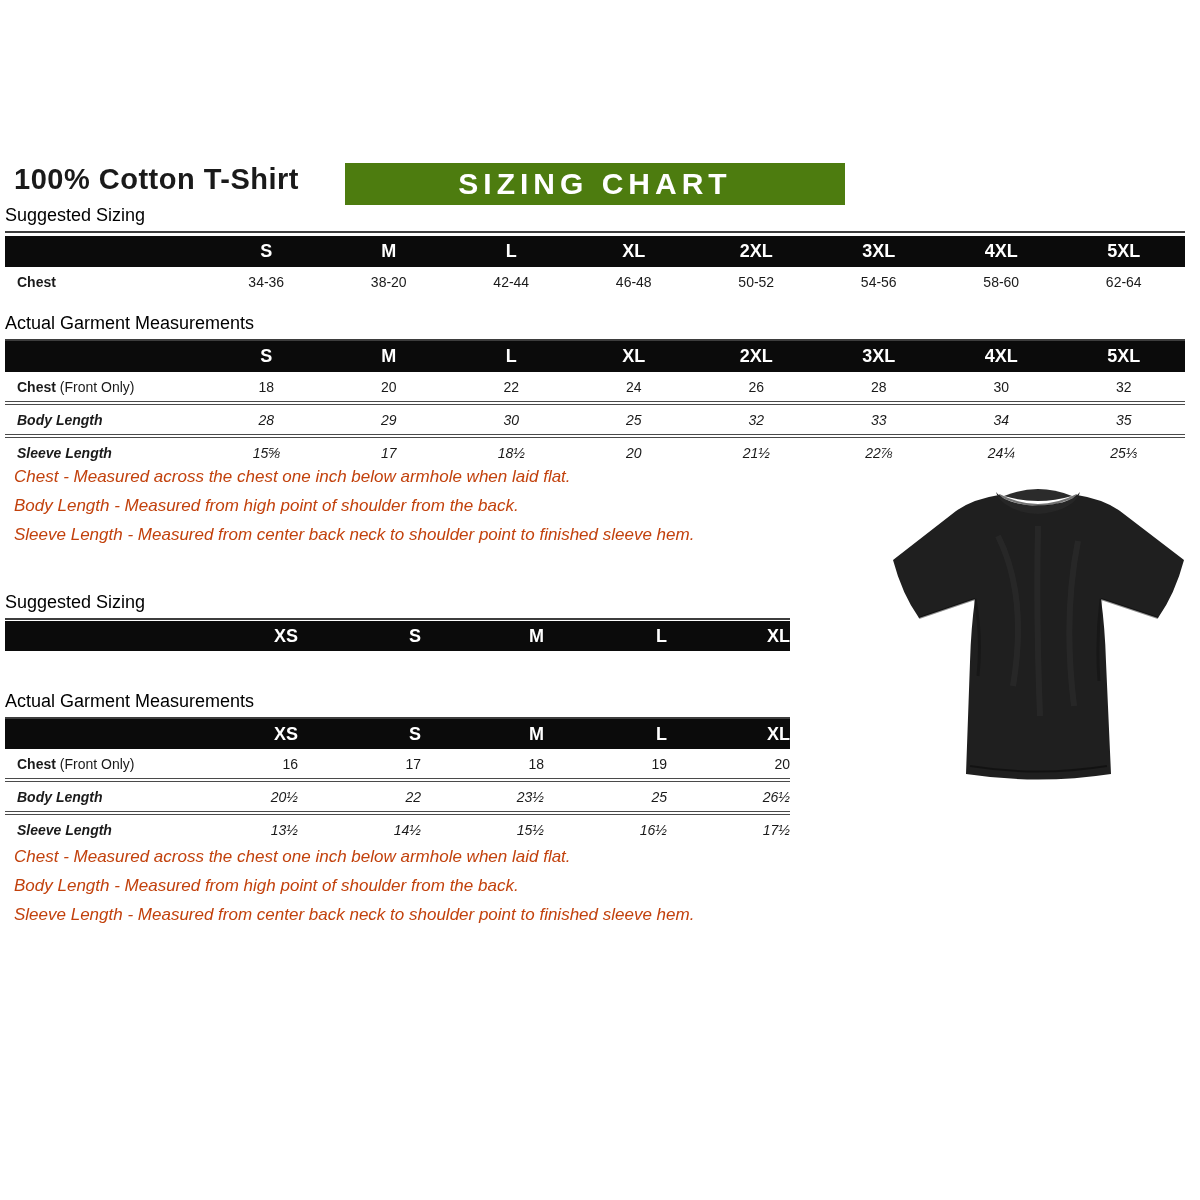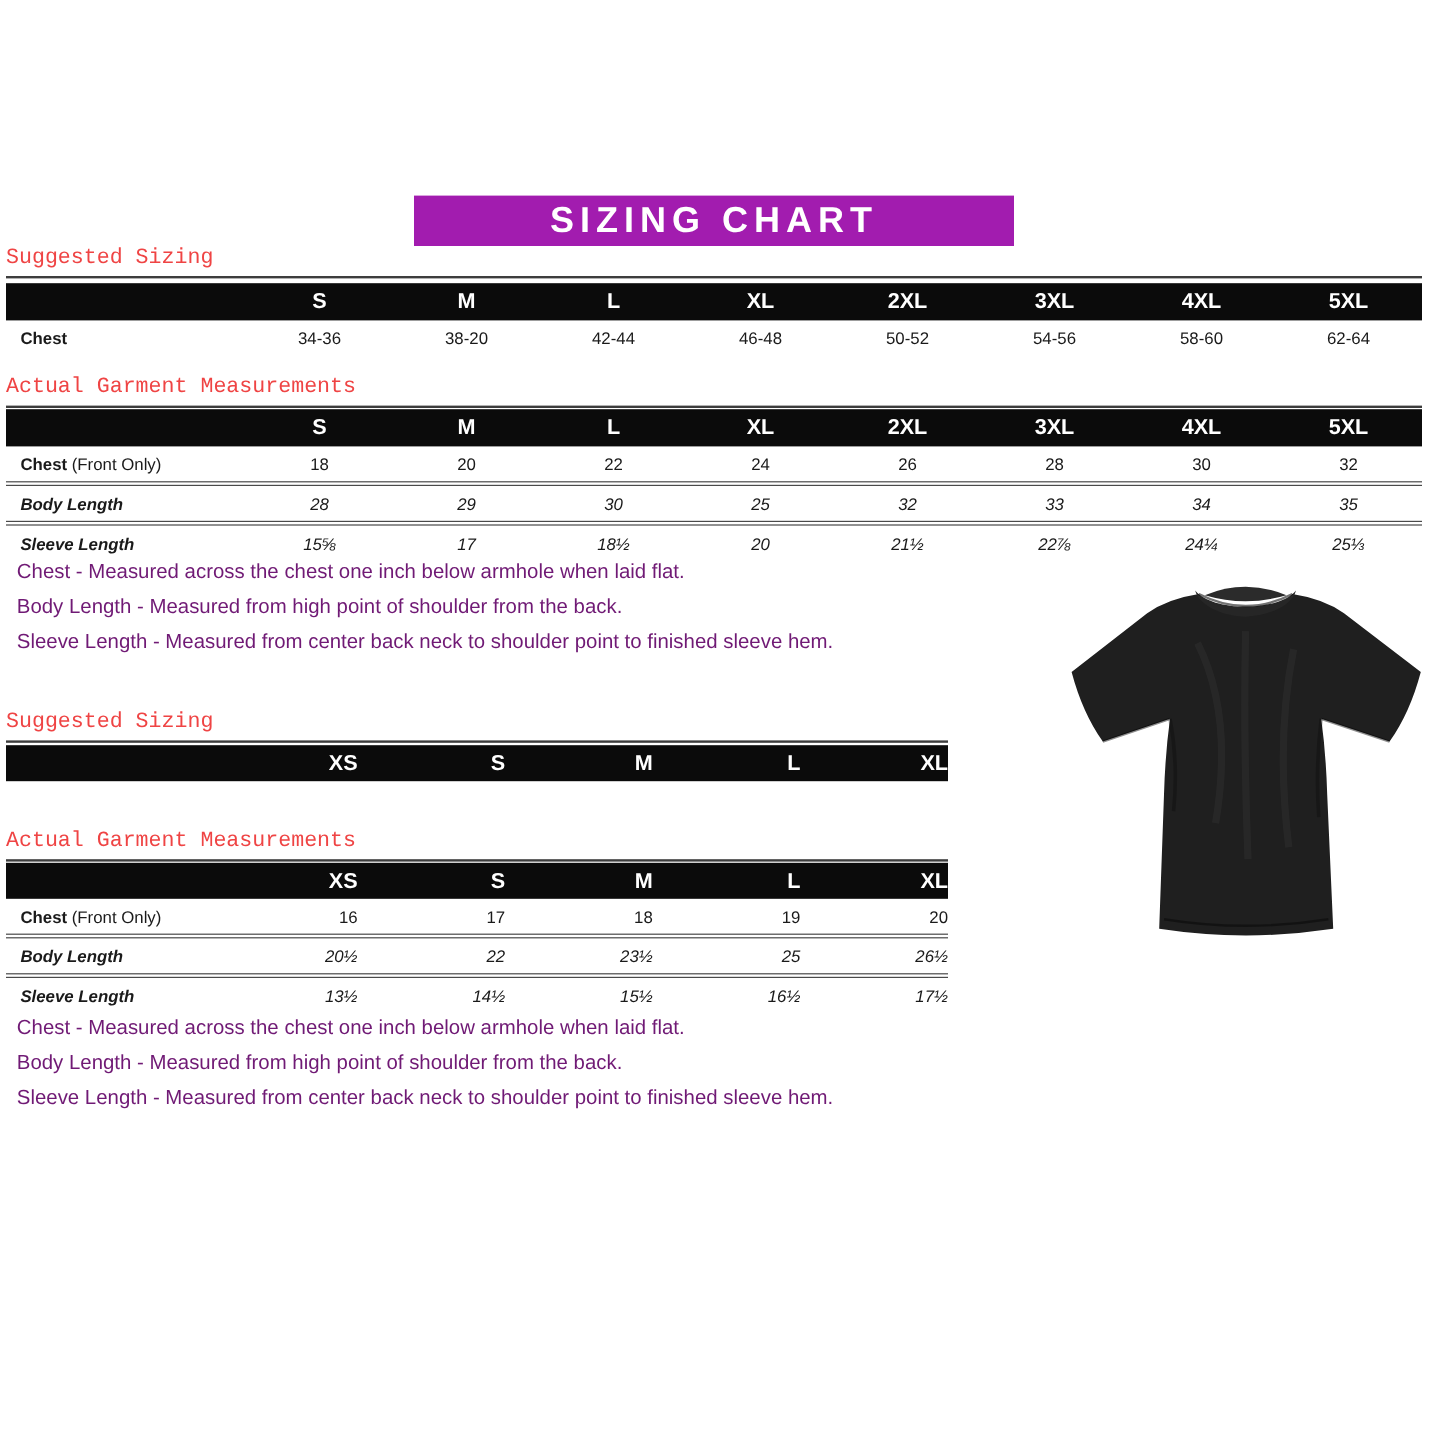--- a/index.html
+++ b/index.html
@@ -1,48 +1,49 @@
 <!DOCTYPE html>
 <html><head>
 <meta charset="utf-8">
 <style>
   html,body{margin:0;padding:0;background:#fff;}
   .page{position:relative;width:1200px;height:1200px;background:#fff;overflow:hidden;
         font-family:"Liberation Sans","DejaVu Sans",sans-serif;color:#1a1a1a;}
   .abs{position:absolute;}
 
   .main-title{left:14px;top:163px;font-size:29px;font-weight:bold;letter-spacing:.5px;}
-  .banner{left:345px;top:163px;width:500px;height:42px;background:#a21caf;color:#fff;
+  .banner{left:345px;top:163px;width:500px;height:42px;background:#4d7c0f;color:#fff;
           display:flex;align-items:center;justify-content:center;
           font-size:30px;font-weight:bold;letter-spacing:5px;}
 
-  .section-heading{font-size:18px;color:#ef4444;padding-bottom:5px;border-bottom:2px solid #3d3d3d;font-family:Liberation Mono, monospace;}
+  .section-heading{font-size:18px;color:#000000;padding-bottom:5px;border-bottom:2px solid #3d3d3d;}
   .w-adult{left:5px;width:1180px;}
   .w-youth{left:5px;width:785px;}
 
   .tbl{left:5px;}
   .trow{display:flex;align-items:center;}
   .thead{background:#0b0b0b;color:#fff;font-weight:bold;height:31px;font-size:18px;}
   .tbody-row{height:29px;font-size:14px;}
   .dbl{border-top:4px double #4a4a4a;font-style:italic;}
   .lbl-a{width:200px;text-align:left;padding-left:12px;box-sizing:border-box;font-weight:bold;}
   .col-a{flex:1;text-align:center;}
   .lbl-y{width:170px;text-align:left;padding-left:12px;box-sizing:border-box;font-weight:bold;}
   .col-y{flex:1;text-align:right;}
   .suffix{font-weight:normal;}
 
-  .notes{font-size:17px;line-height:29px;color:#701a75;}
+  .notes{font-size:17px;line-height:29px;color:#c2410c;font-style:italic;}
   .youth-title{left:5px;top:548px;font-size:27px;font-weight:bold;letter-spacing:.4px;}
   .tee{left:878px;top:466px;}
 </style>
 </head>
 <body>
 
 <div class="page">
 
+  <div class="abs main-title">100% Cotton T-Shirt</div>
   <div class="abs banner">SIZING CHART</div>
 
   <div class="abs section-heading w-adult" style="top:205px;">Suggested Sizing</div>
 
   <div class="abs tbl w-adult" style="top:236px;">
     <div class="trow thead">
       <div class="lbl-a"></div>
       <div class="col-a">S</div>
       <div class="col-a">M</div>
       <div class="col-a">L</div>

